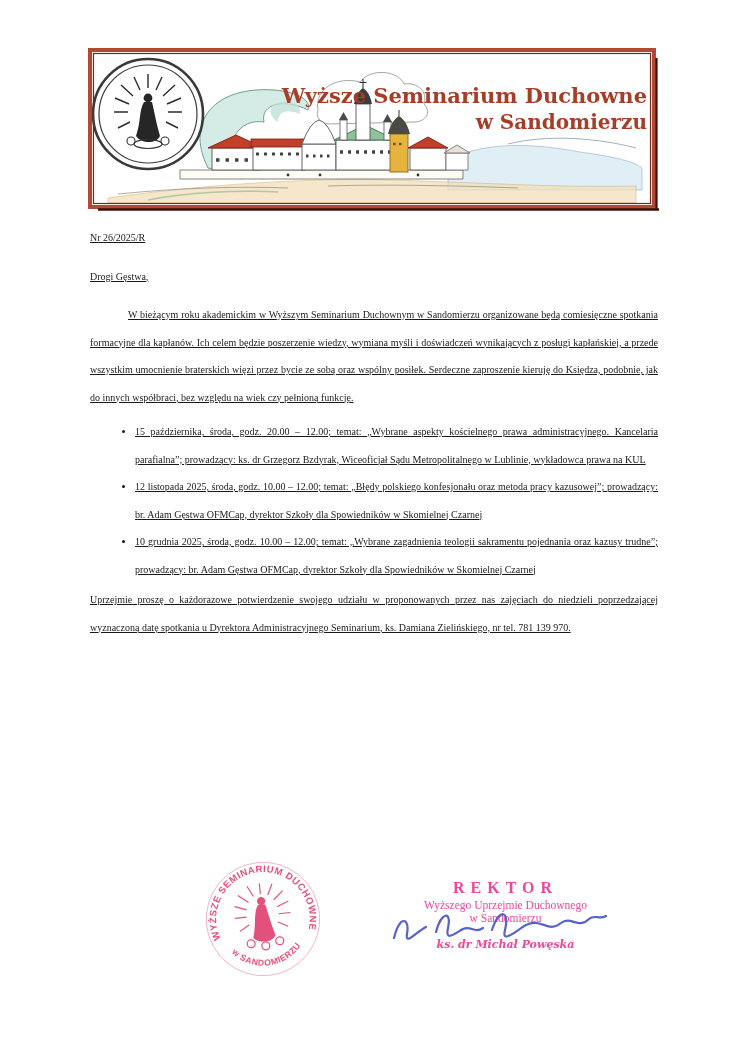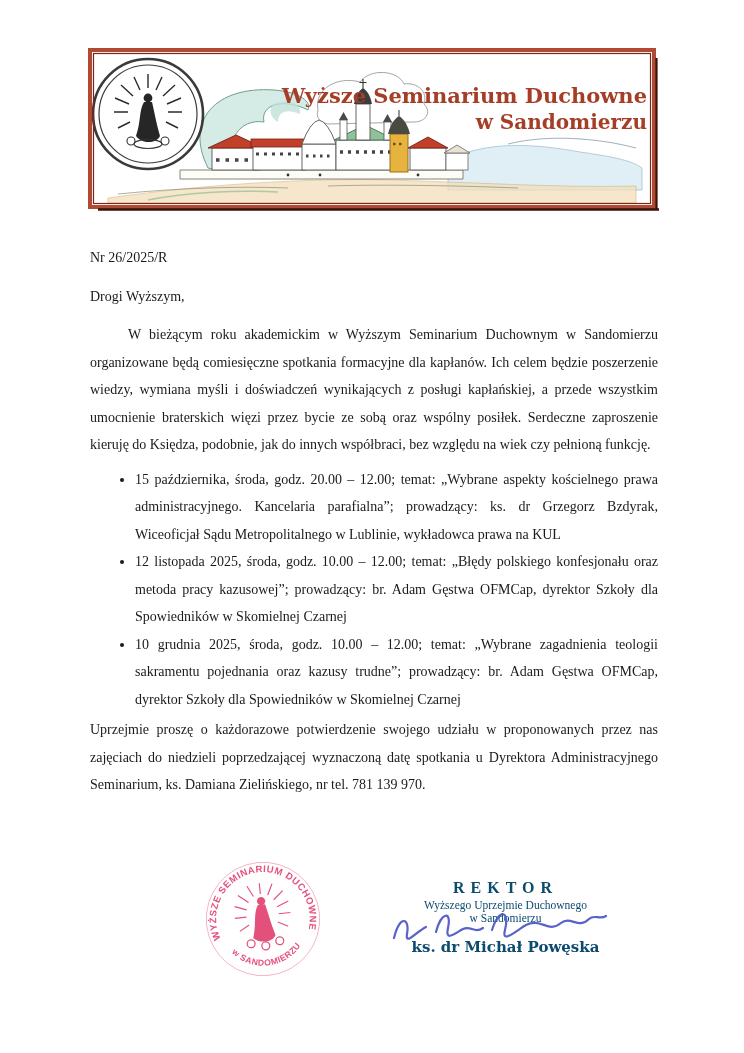--- a/index.html
+++ b/index.html
@@ -15,51 +15,51 @@
   .org-title{
     position:absolute;right:12px;top:34px;text-align:right;
     color:#a63d27;font-weight:bold;line-height:27px;
     font-family:"DejaVu Serif", serif;
   }
   .org-title .l1{font-size:21px;}
   .org-title .l2{font-size:20px;}
 
   
   .content{
-    position:absolute;left:90px;top:244px;width:568px;
-    font-size:14px;line-height:27.5px;
+    position:absolute;left:90px;top:224px;width:568px;
+    font-size:10px;line-height:27.5px;text-decoration:underline;
   }
   .ref-row{display:flex;justify-content:space-between;}
   .salutation{margin-top:11px;}
   .p1{margin-top:11px;text-align:justify;text-indent:38px;}
   .intro{margin-top:2px;text-indent:22px;}
   ul.program{margin:7px 0 0 0;padding:0 0 0 45px;}
   ul.program li{text-align:justify;line-height:27.5px;}
   .p2{margin-top:3px;text-align:justify;}
   .closing{margin-top:3px;margin-left:305px;}
 
   
   .round-stamp{
     position:absolute;left:196px;top:856px;width:134px;height:126px;
     transform:rotate(-6deg);opacity:0.88;
   }
 
   
   .sig-block{
     position:absolute;left:398px;top:878px;width:215px;text-align:center;
-    color:#0c4a6e;
+    color:#ec4899;
   }
   .sig-block .rektor{
     font-size:16px;font-weight:bold;letter-spacing:6px;line-height:19px;
     font-family:"Liberation Serif", serif;
   }
   .sig-block .sub1{font-size:11.5px;line-height:13px;margin-top:2px;}
   .sig-block .sub2{font-size:11.5px;line-height:13px;}
   .sig-block .name{
-    font-size:15px;font-weight:bold;margin-top:13px;
+    font-size:11px;font-weight:bold;font-style:italic;margin-top:13px;
     font-family:"DejaVu Serif", serif;
   }
   .signature-svg{position:absolute;left:-12px;top:12px;pointer-events:none;}
 </style>
 </head>
 <body>
 
 <div class="page">
 
   <div class="banner">
@@ -134,21 +134,21 @@
       <div class="l1">Wyższe Seminarium Duchowne</div>
       <div class="l2">w Sandomierzu</div>
     </div>
   </div>
 
   <div class="content">
     <div class="ref-row">
       <span>Nr 26/2025/R</span>
     </div>
 
-    <div class="salutation">Drogi Wyższym,</div>
+    <div class="salutation">Drogi Gęstwa,</div>
 
     <p class="p1" style="margin-bottom:0;">W bieżącym roku akademickim w Wyższym Seminarium Duchownym w Sandomierzu organizowane będą comiesięczne spotkania formacyjne dla kapłanów. Ich celem będzie poszerzenie wiedzy, wymiana myśli i doświadczeń wynikających z posługi kapłańskiej, a przede wszystkim umocnienie braterskich więzi przez bycie ze sobą oraz wspólny posiłek. Serdeczne zaproszenie kieruję do Księdza, podobnie, jak do innych współbraci, bez względu na wiek czy pełnioną funkcję.</p>
 
 
     <ul class="program">
       <li>15 października, środa, godz. 20.00 – 12.00; temat: „Wybrane aspekty kościelnego prawa administracyjnego. Kancelaria parafialna”; prowadzący: ks. dr Grzegorz Bzdyrak, Wiceoficjał Sądu Metropolitalnego w Lublinie, wykładowca prawa na KUL</li>
       <li>12 listopada 2025, środa, godz. 10.00 – 12.00; temat: „Błędy polskiego konfesjonału oraz metoda pracy kazusowej”; prowadzący: br. Adam Gęstwa OFMCap, dyrektor Szkoły dla Spowiedników w Skomielnej Czarnej</li>
       <li>10 grudnia 2025, środa, godz. 10.00 – 12.00; temat: „Wybrane zagadnienia teologii sakramentu pojednania oraz kazusy trudne”; prowadzący: br. Adam Gęstwa OFMCap, dyrektor Szkoły dla Spowiedników w Skomielnej Czarnej</li>
     </ul>
 

